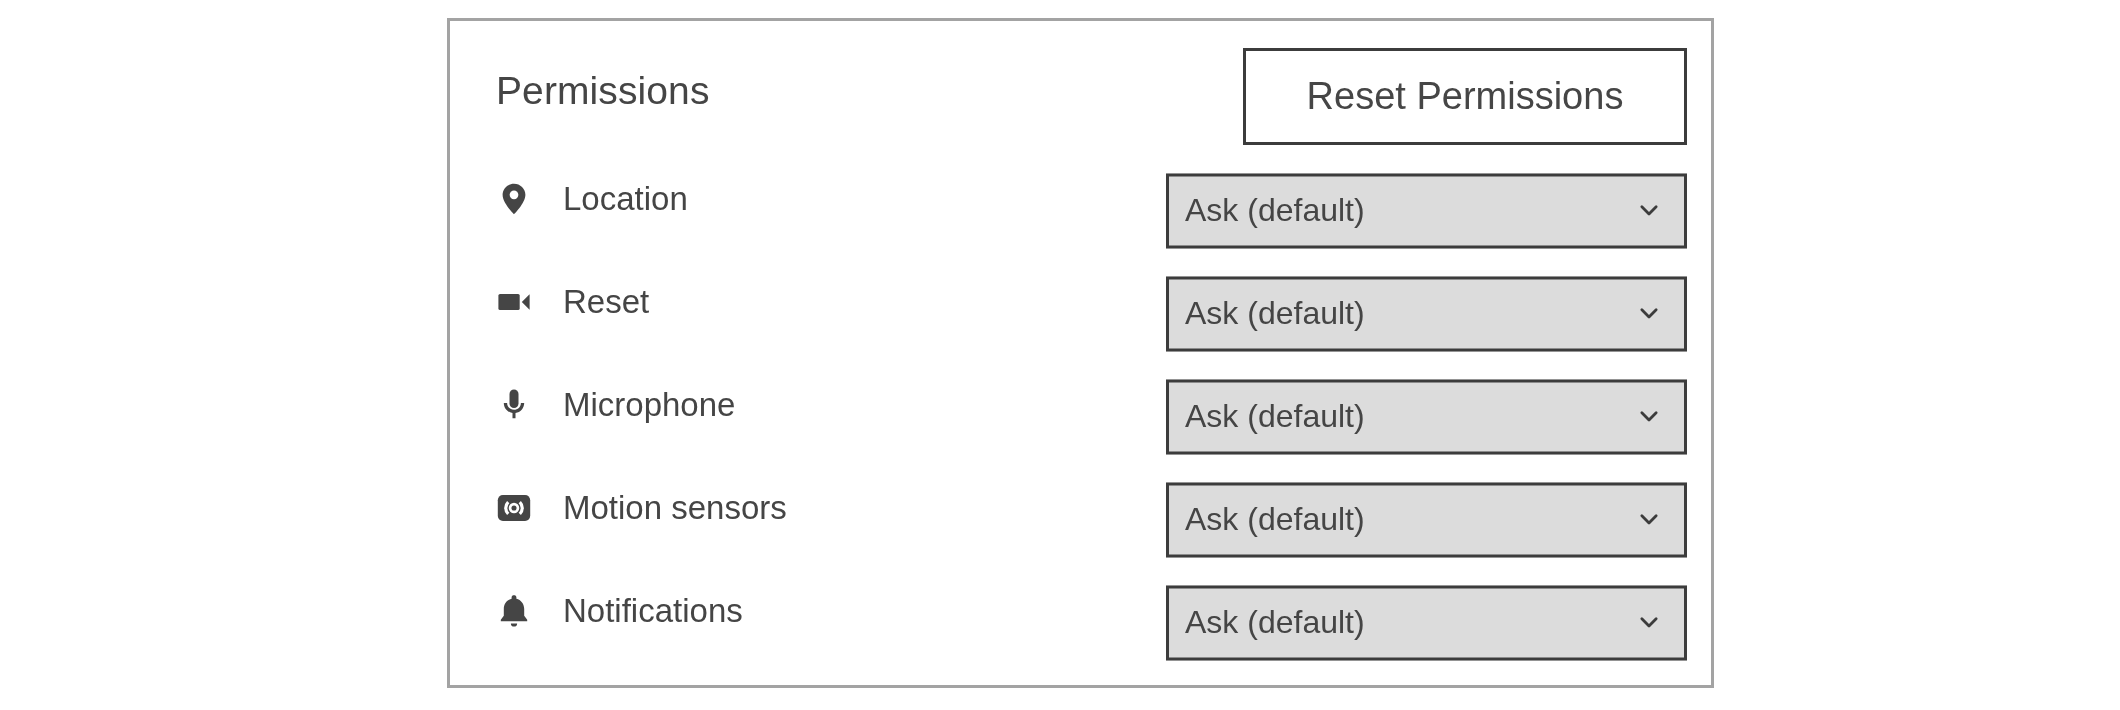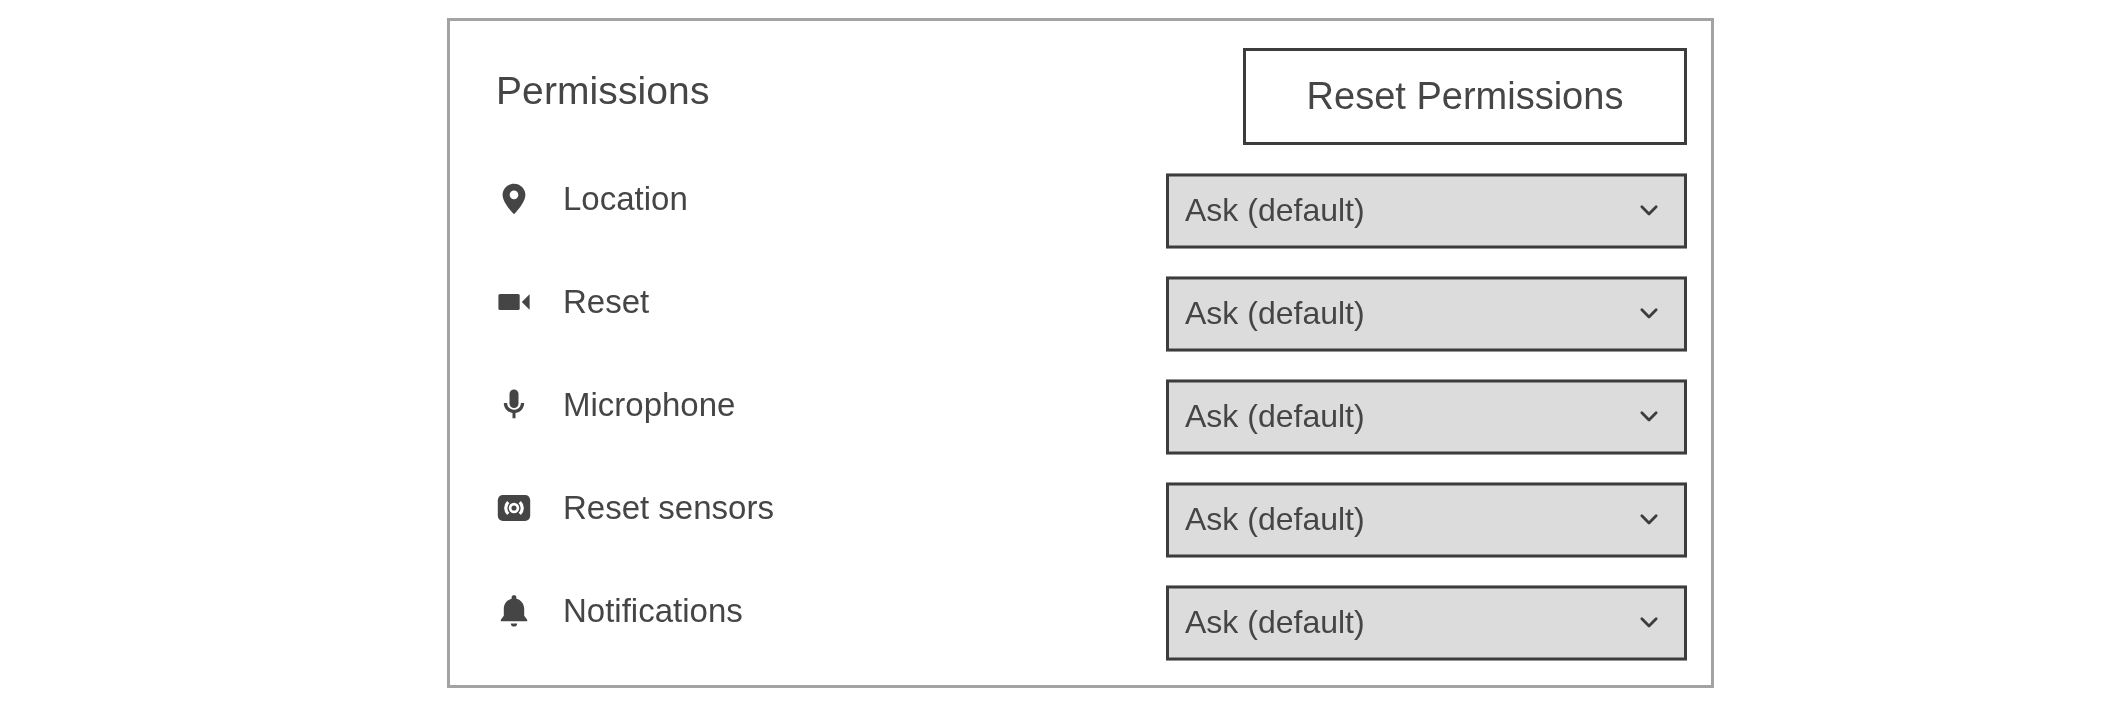--- a/index.html
+++ b/index.html
@@ -216,21 +216,21 @@
         <div class="perm-row">
           <span class="perm-icon">
             <svg viewBox="0 0 24 24" aria-hidden="true">
               <rect x="1.2" y="3.4" width="21.6" height="17.2" rx="3.4"></rect>
               <circle cx="12" cy="12" r="3.5" fill="#ffffff"></circle>
               <circle cx="12" cy="12" r="1.7" fill="#454545"></circle>
               <path d="M7.4 7.3a6.6 6.6 0 000 9.4l1.5-1.5a4.5 4.5 0 010-6.4z" fill="#ffffff"></path>
               <path d="M16.6 7.3a6.6 6.6 0 010 9.4l-1.5-1.5a4.5 4.5 0 000-6.4z" fill="#ffffff"></path>
             </svg>
           </span>
-          <span class="perm-label">Reset sensors</span>
+          <span class="perm-label">Motion sensors</span>
           <div class="perm-select">
             <span class="perm-select-value">Ask (default)</span>
             <span class="perm-select-chevron">
               <svg viewBox="0 0 24 24" aria-hidden="true">
                 <path d="M5.4 8.6L12 15.2l6.6-6.6" fill="none" stroke="#3c3c3c" stroke-width="2.6" stroke-linecap="round" stroke-linejoin="round"></path>
               </svg>
             </span>
           </div>
         </div>
         <div class="perm-row">

